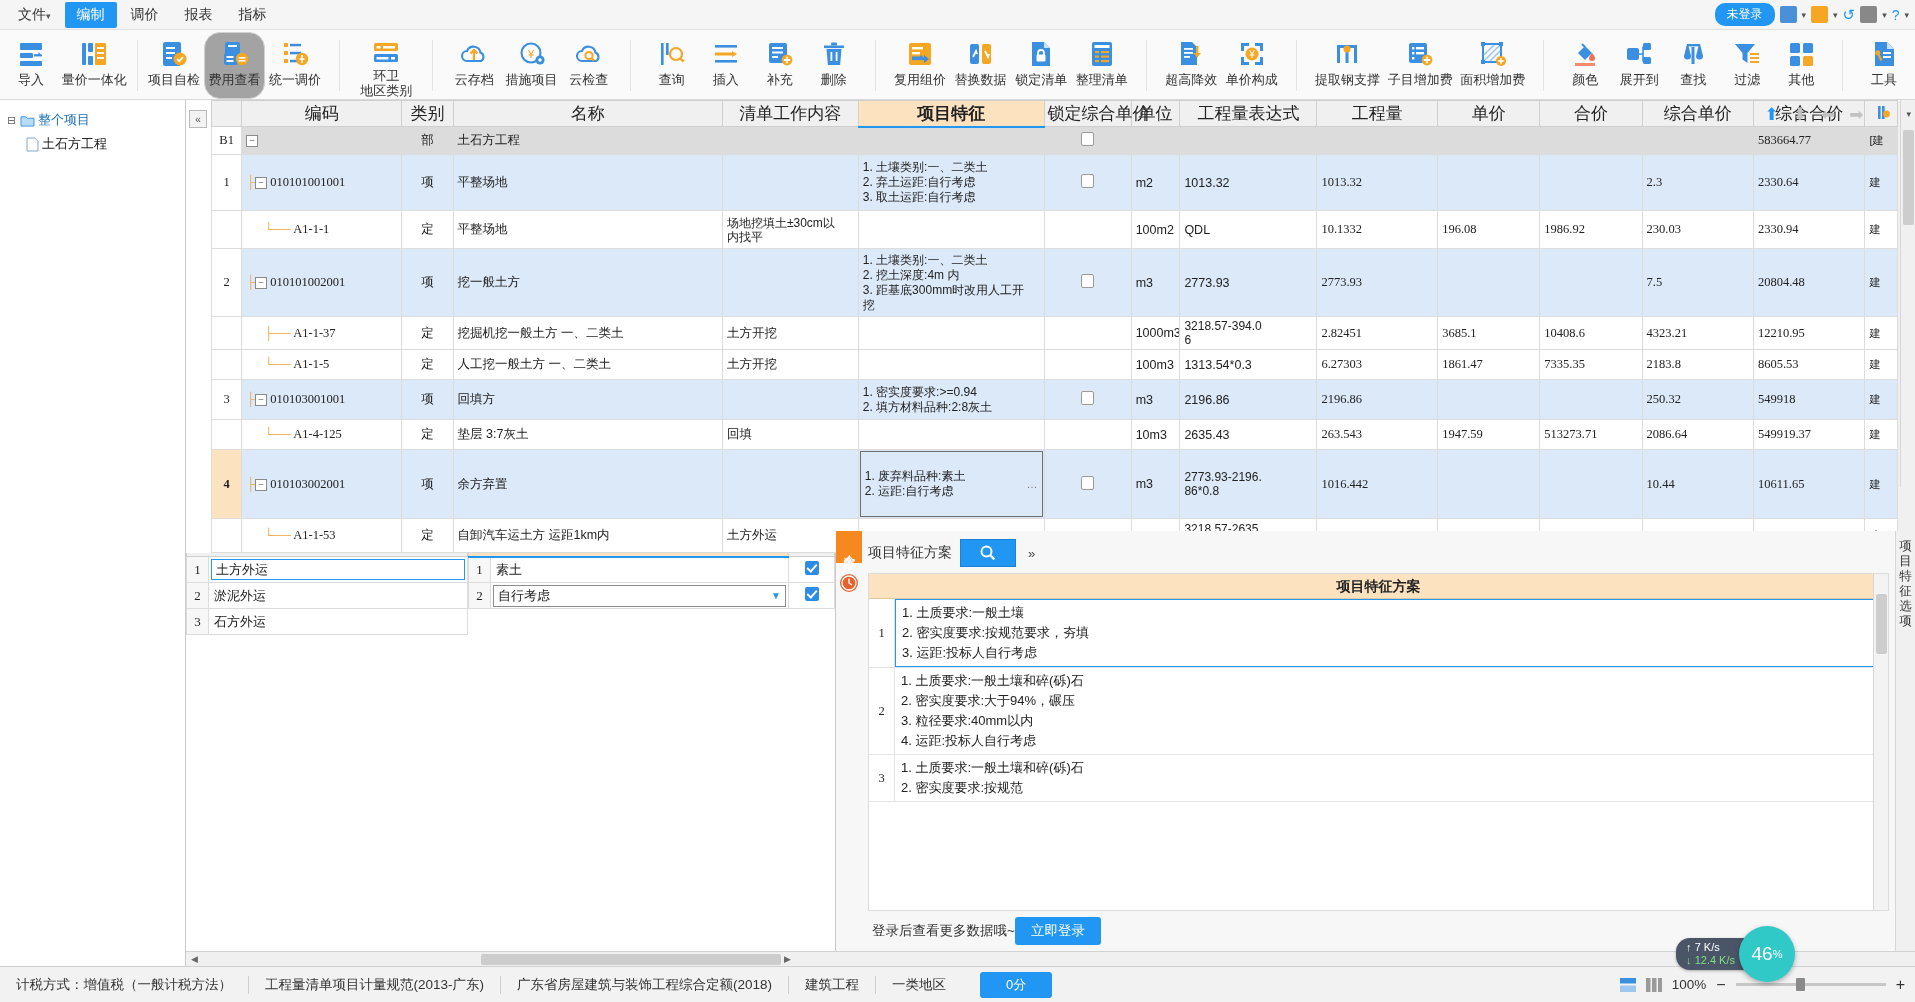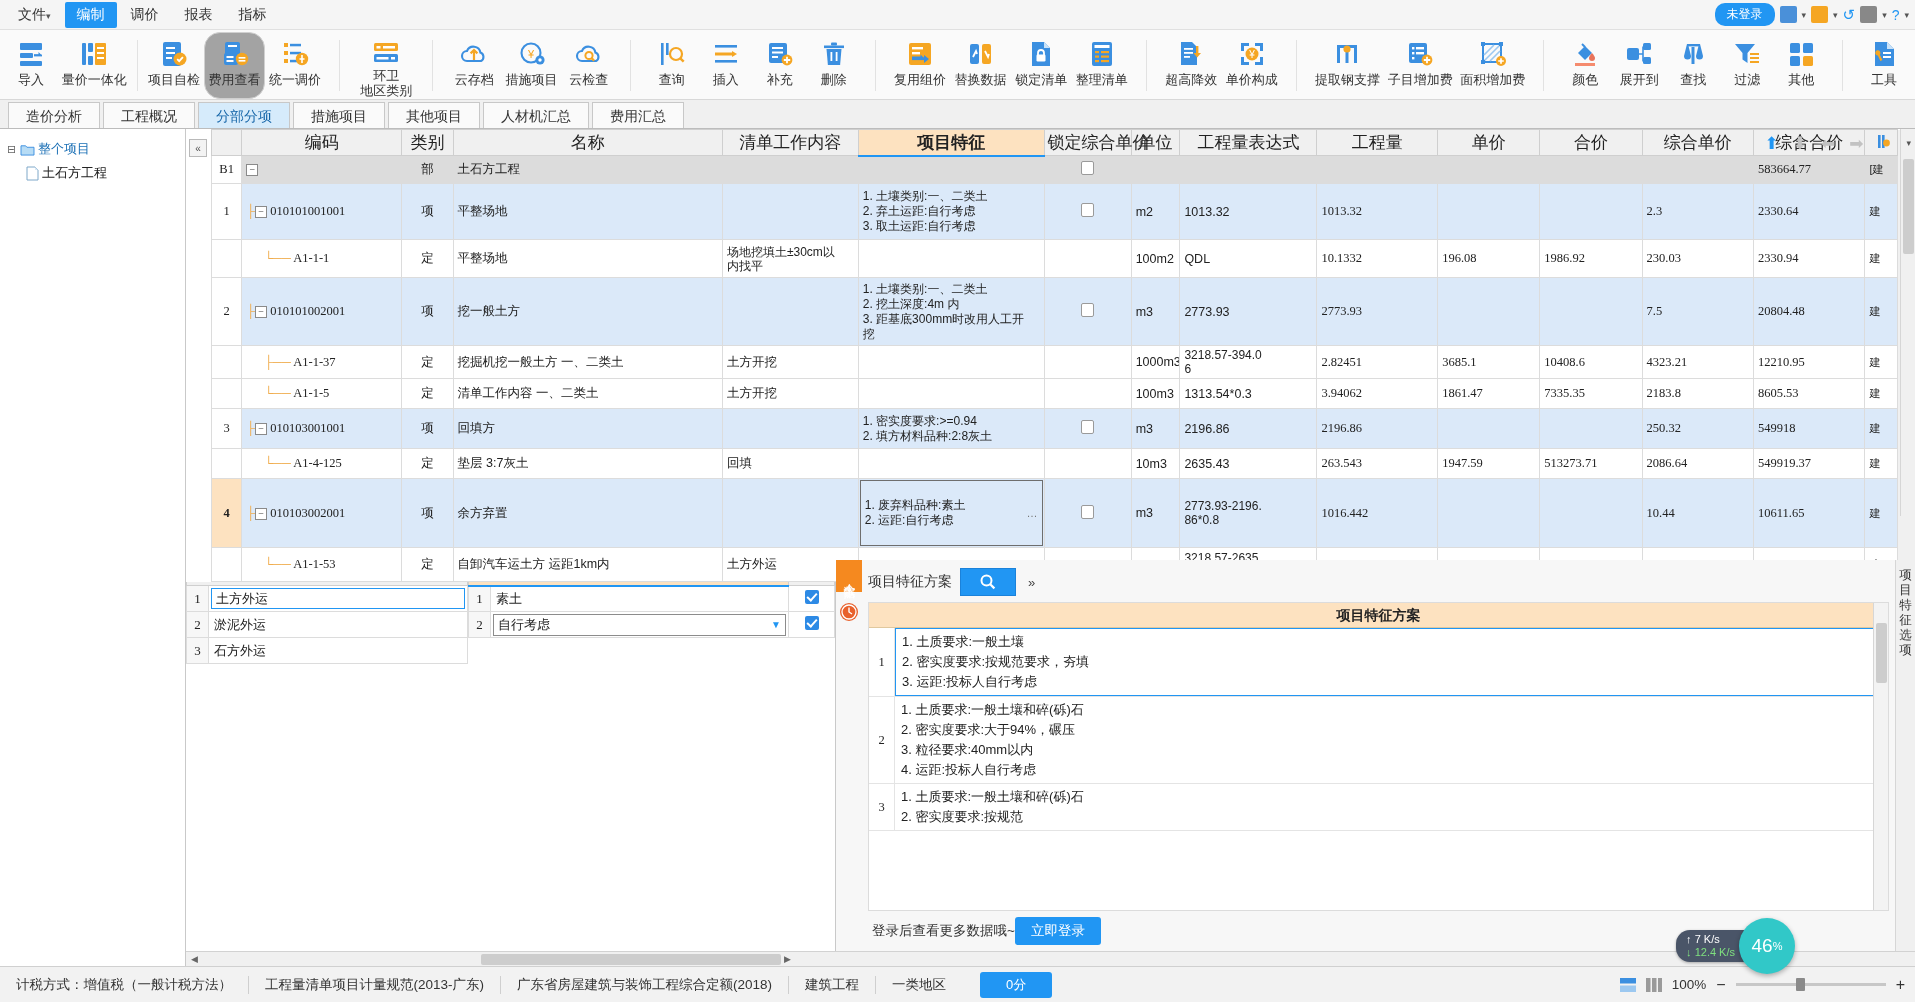--- a/index.html
+++ b/index.html
@@ -210,21 +210,21 @@
   .sch-foot { display: flex; align-items: center; padding: 6px 10px; }
   .sch-foot .txt { font-size: 13.5px; color: #333; }
   .login-btn { background: #2196f3; color: #fff; font-size: 13.5px; padding: 5px 16px; border-radius: 3px; }
   .rail-right {
     width: 20px; background: #f0f0f0; border-left: 1px solid #d6d6d6;
     font-size: 12.5px; color: #333; text-align: center; line-height: 15px;
     padding: 8px 2px; letter-spacing: 0;
   }
 
   
-  .netwidget { position: absolute; right: 120px; bottom: 28px; display: flex; align-items: center; z-index: 30; }
+  .netwidget { position: absolute; right: 120px; bottom: 20px; display: flex; align-items: center; z-index: 30; }
   .netpill {
     background: #4a5568; color: #fff; border-radius: 14px; padding: 3px 26px 3px 10px;
     font-size: 11px; line-height: 13px; box-shadow: 0 1px 3px rgba(0,0,0,.3);
   }
   .netpill .up { color: #fff; }
   .netpill .dn { color: #7fe07f; }
   .netball {
     width: 56px; height: 56px; border-radius: 50%; background: #31c8c8;
     color: #fff; display: flex; align-items: center; justify-content: center;
     margin-left: -22px; font-size: 19px; box-shadow: 0 2px 5px rgba(0,0,0,.3);
@@ -632,29 +632,20 @@
             <path d="M18 3l7 7h-7z" fill="#c9e2f8"></path>
             <rect x="14" y="13" width="8" height="2" fill="#fff"></rect>
             <rect x="14" y="17" width="8" height="2" fill="#fff"></rect>
             <path d="M11 12.5a2.6 2.6 0 10-2.2 4l2.6 5.5 2-1-2.6-5.3a2.6 2.6 0 00.2-3.2z" fill="#f5a623"></path>
           </svg>
       </span>
       <span class="lb">工具</span>
     </div>
   </div>
 
-  <div class="tabrow">
-    <div class="tab">造价分析</div>
-    <div class="tab">工程概况</div>
-    <div class="tab active">分部分项</div>
-    <div class="tab">措施项目</div>
-    <div class="tab">其他项目</div>
-    <div class="tab">人材机汇总</div>
-    <div class="tab">费用汇总</div>
-  </div>
 
   <div class="body">
 
     <div class="leftpane">
       <div class="tree-row">
         <span class="tw">⊟</span>
         <svg class="folder-ic" viewBox="0 0 16 14">
             <path d="M1 3h5l1.4 1.6H15V13H1z" fill="#b7dcf5" stroke="#3b8fe0"></path>
           </svg>
         <span style="color:#1a6fb5">整个项目</span>
@@ -836,27 +827,27 @@
               <td class="num">12210.95</td>
               <td style="font-size:11px">建</td>
               <td style="border:none;background:#f0f0f0 !important"></td>
             </tr>
 
             <tr class="r-norm" style="height:30px">
               <td style="border:none;background:#fff !important"></td>
               <td class="idx"></td>
               <td class="code" style="padding-left:22px"><span class="tline">└──</span> <span>A1-1-5</span></td>
               <td class="ctr">定</td>
-              <td>清单工作内容 一、二类土</td>
+              <td>人工挖一般土方 一、二类土</td>
               <td>土方开挖</td>
               <td class="feat-cell"></td>
               <td class="ctr"></td>
               <td>100m3</td>
               <td>1313.54*0.3</td>
-              <td class="num">3.94062</td>
+              <td class="num">6.27303</td>
               <td class="num">1861.47</td>
               <td class="num">7335.35</td>
               <td class="num">2183.8</td>
               <td class="num">8605.53</td>
               <td style="font-size:11px">建</td>
               <td style="border:none;background:#f0f0f0 !important"></td>
             </tr>
 
             <tr class="r-item" style="height:40px">
               <td style="border:none;background:#fff !important"></td>

